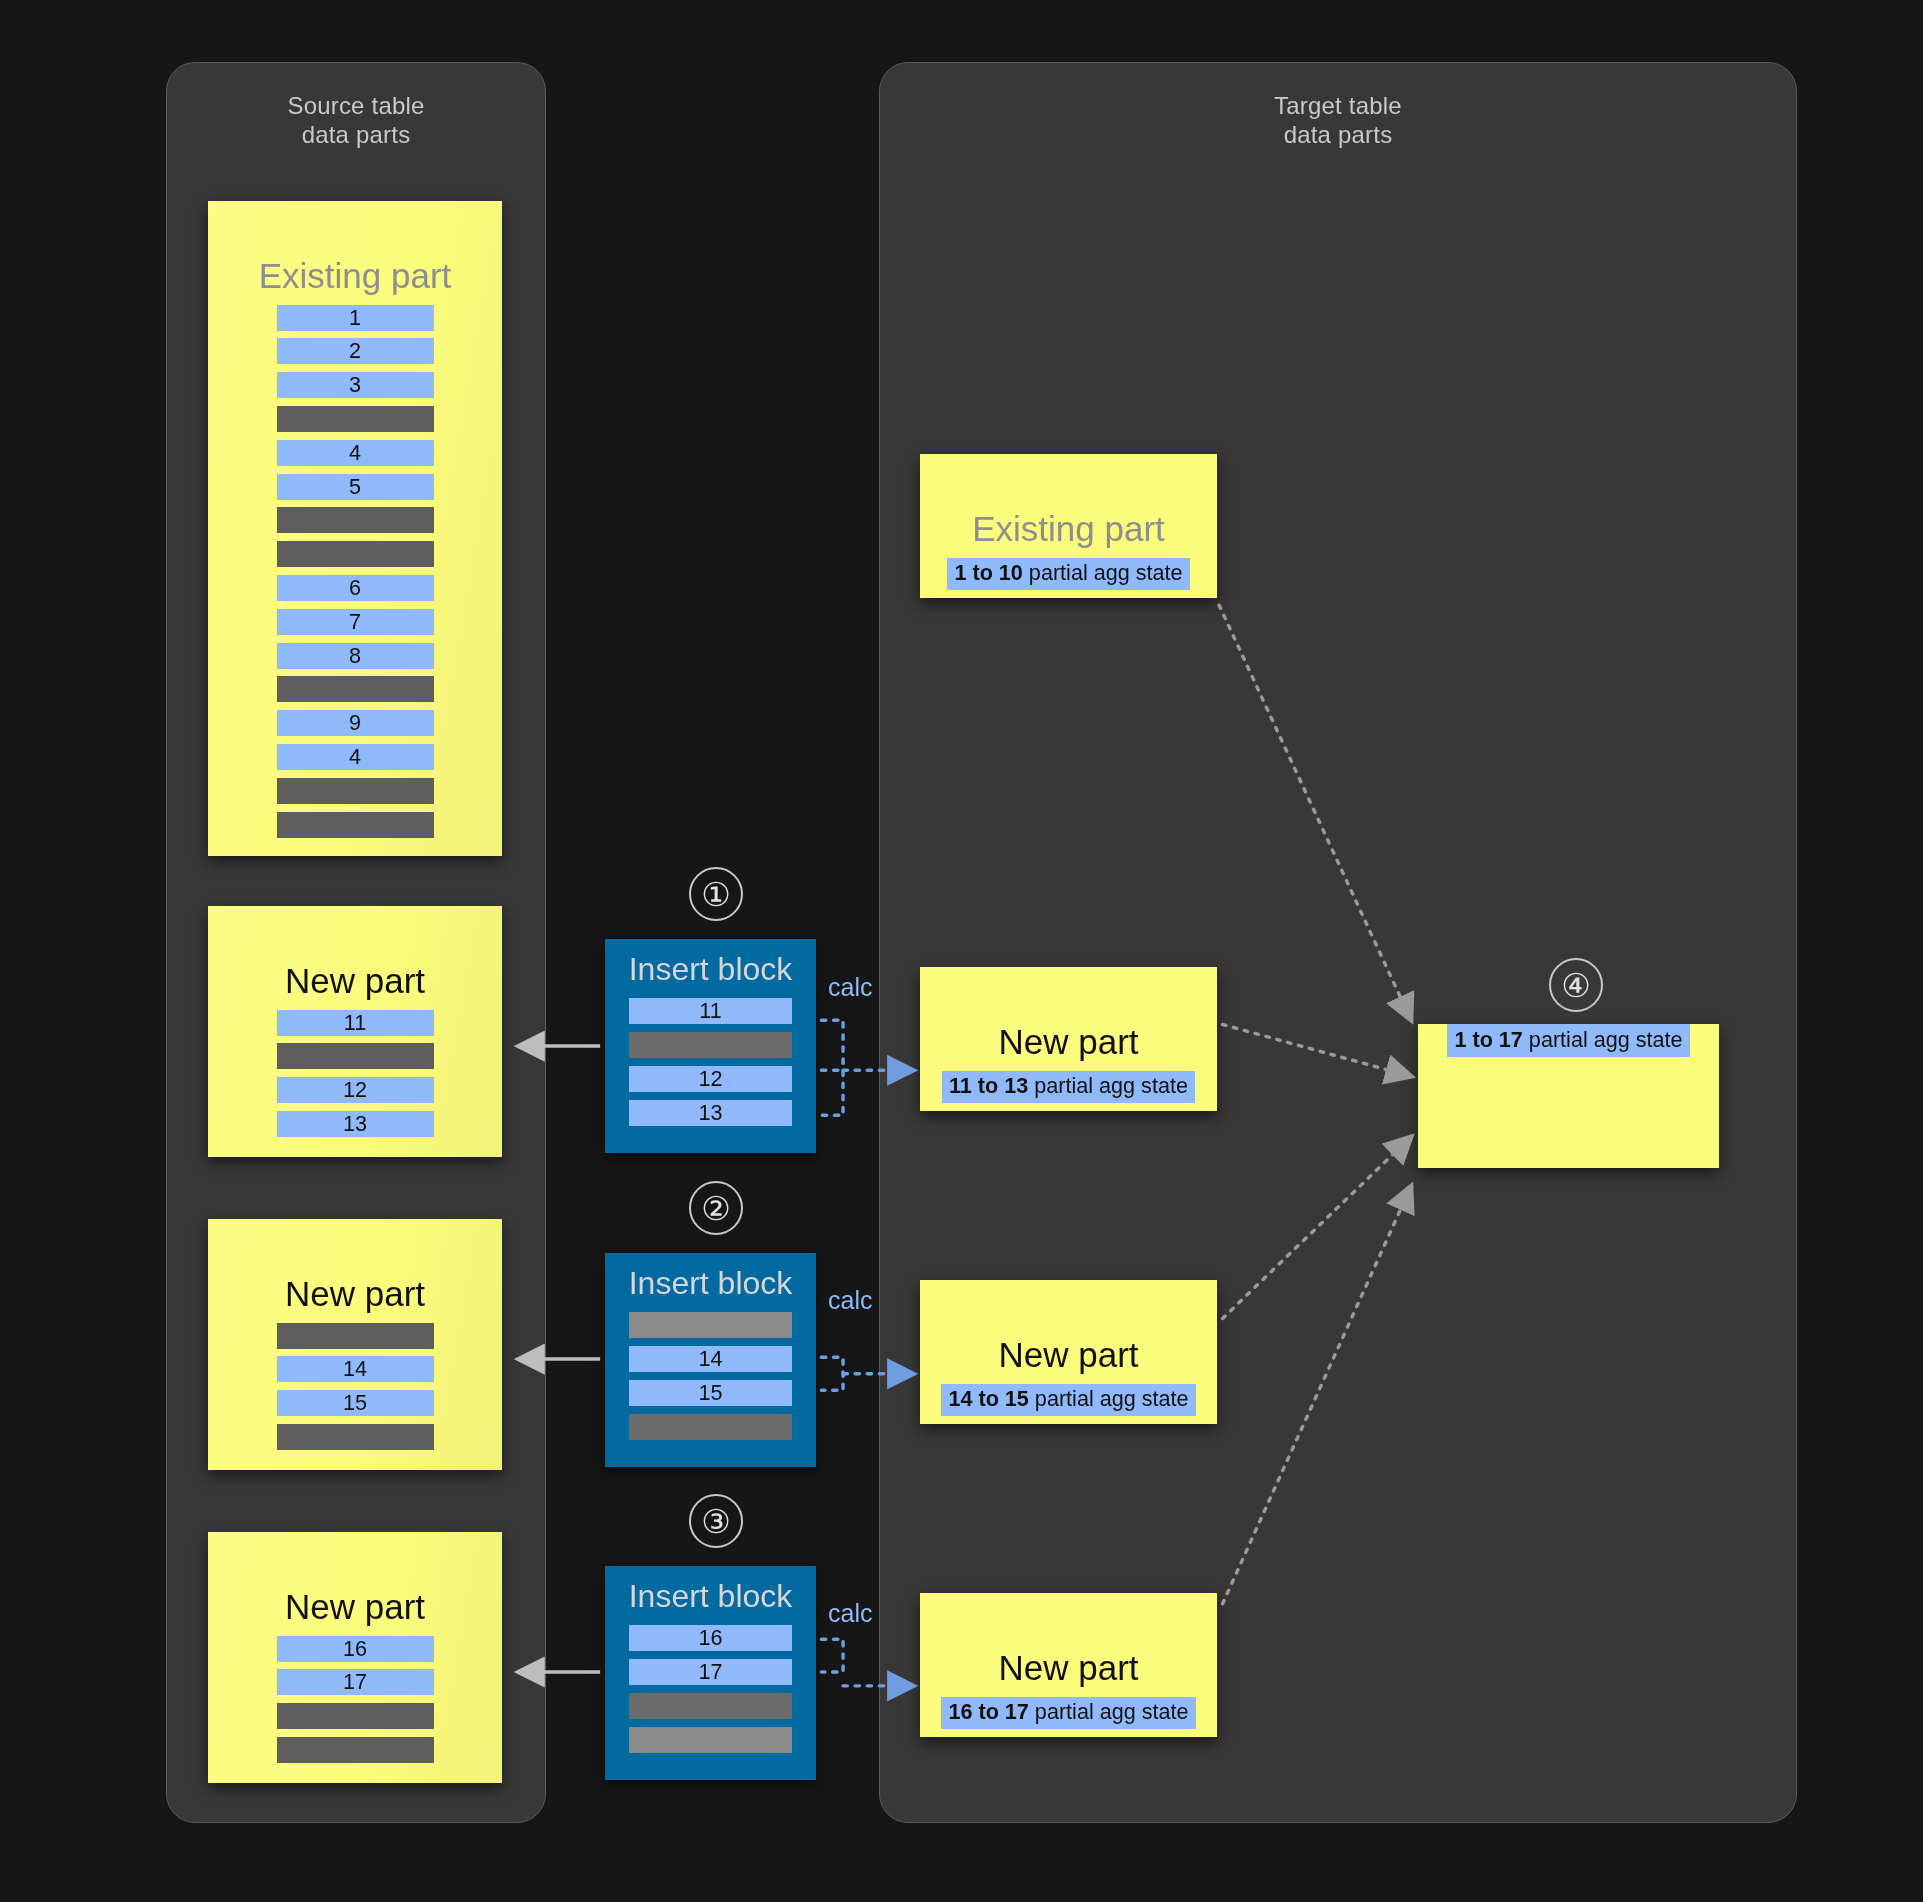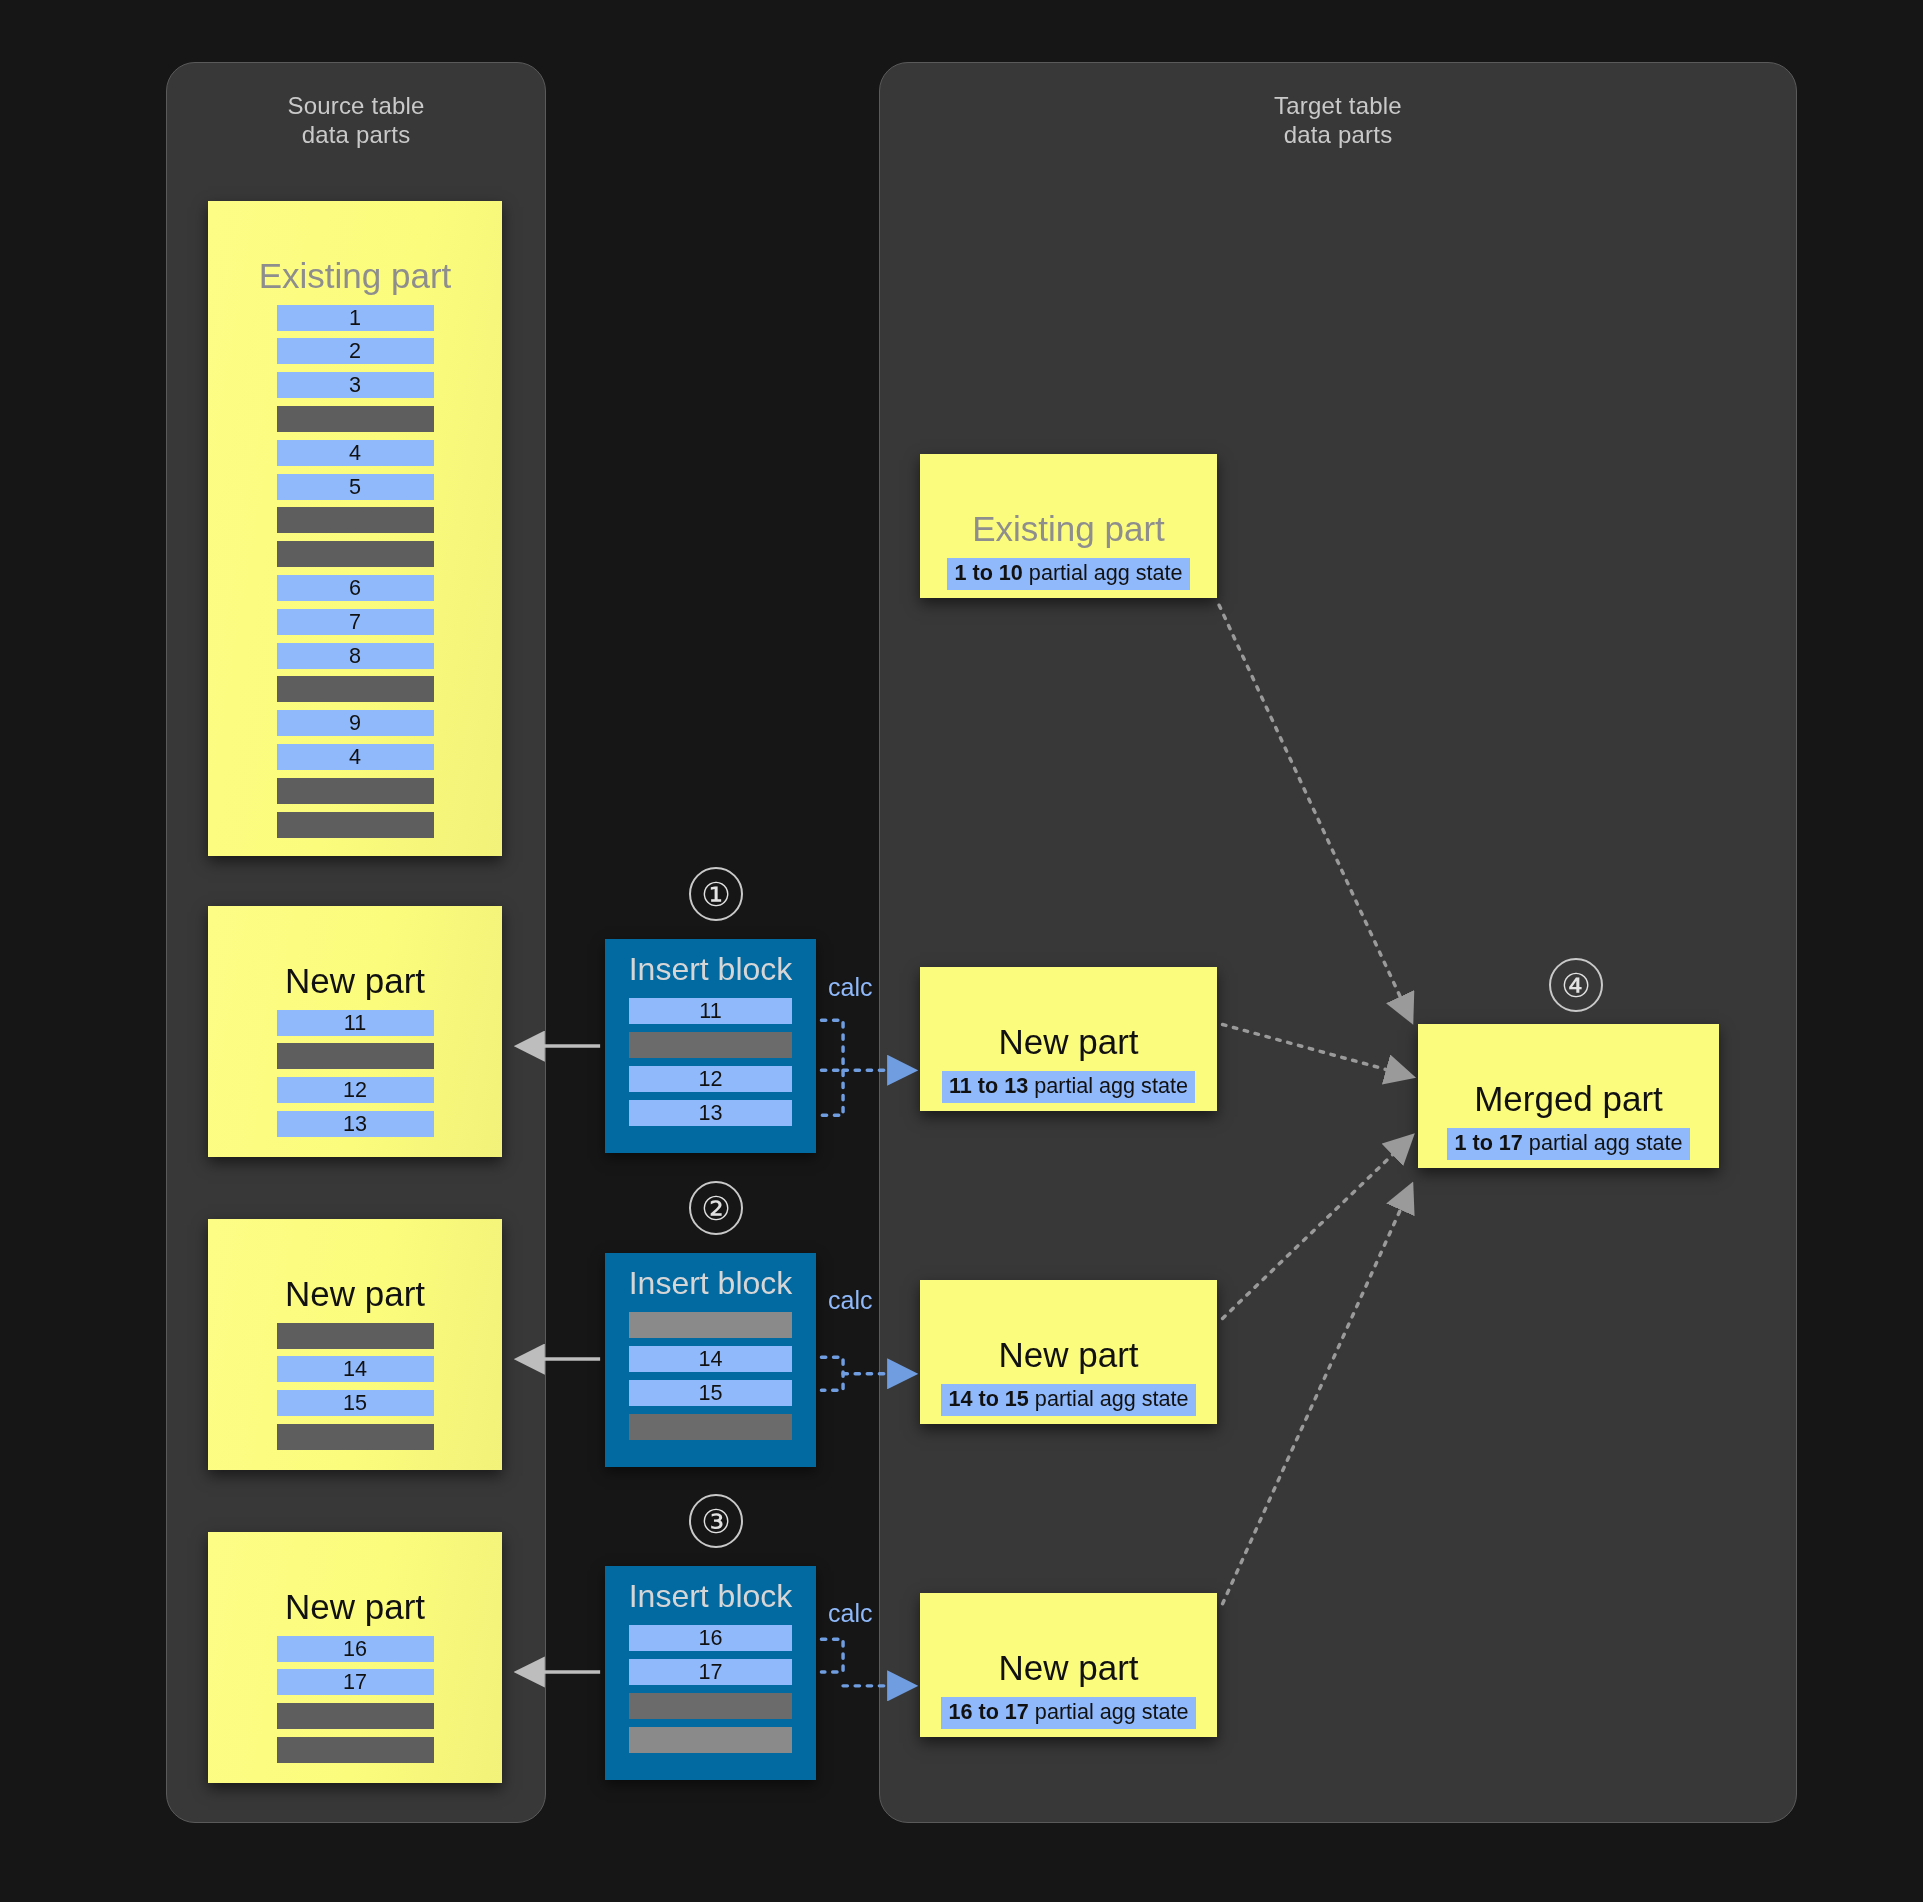--- a/index.html
+++ b/index.html
@@ -252,21 +252,20 @@
 
   <div class="part" id="tgt-new-2" style="left:920px; top:1593px; width:297px; height:144px;">
     <div class="part-title">New part</div>
     <div class="agg-wrap">
       <span class="agg"><b>16 to 17</b><span> partial agg state</span></span>
     </div>
   </div>
 
   <div class="step" style="left:1549px; top:958px;">④</div>
   <div class="part" id="tgt-merged" style="left:1418px; top:1024px; width:301px; height:144px;">
-    <div class="part-title">Merged part</div>
     <div class="agg-wrap">
       <span class="agg"><b>1 to 17</b><span> partial agg state</span></span>
     </div>
   </div>
 
   <svg class="overlay" viewBox="0 0 2224 2200" width="1923" height="1902">
     <defs>
       <marker id="arrGray" markerWidth="9" markerHeight="9" refX="7.5" refY="4.5" orient="auto">
         <path d="M0,0 L9,4.5 L0,9 z" fill="#bdbdbd"></path>
       </marker>

